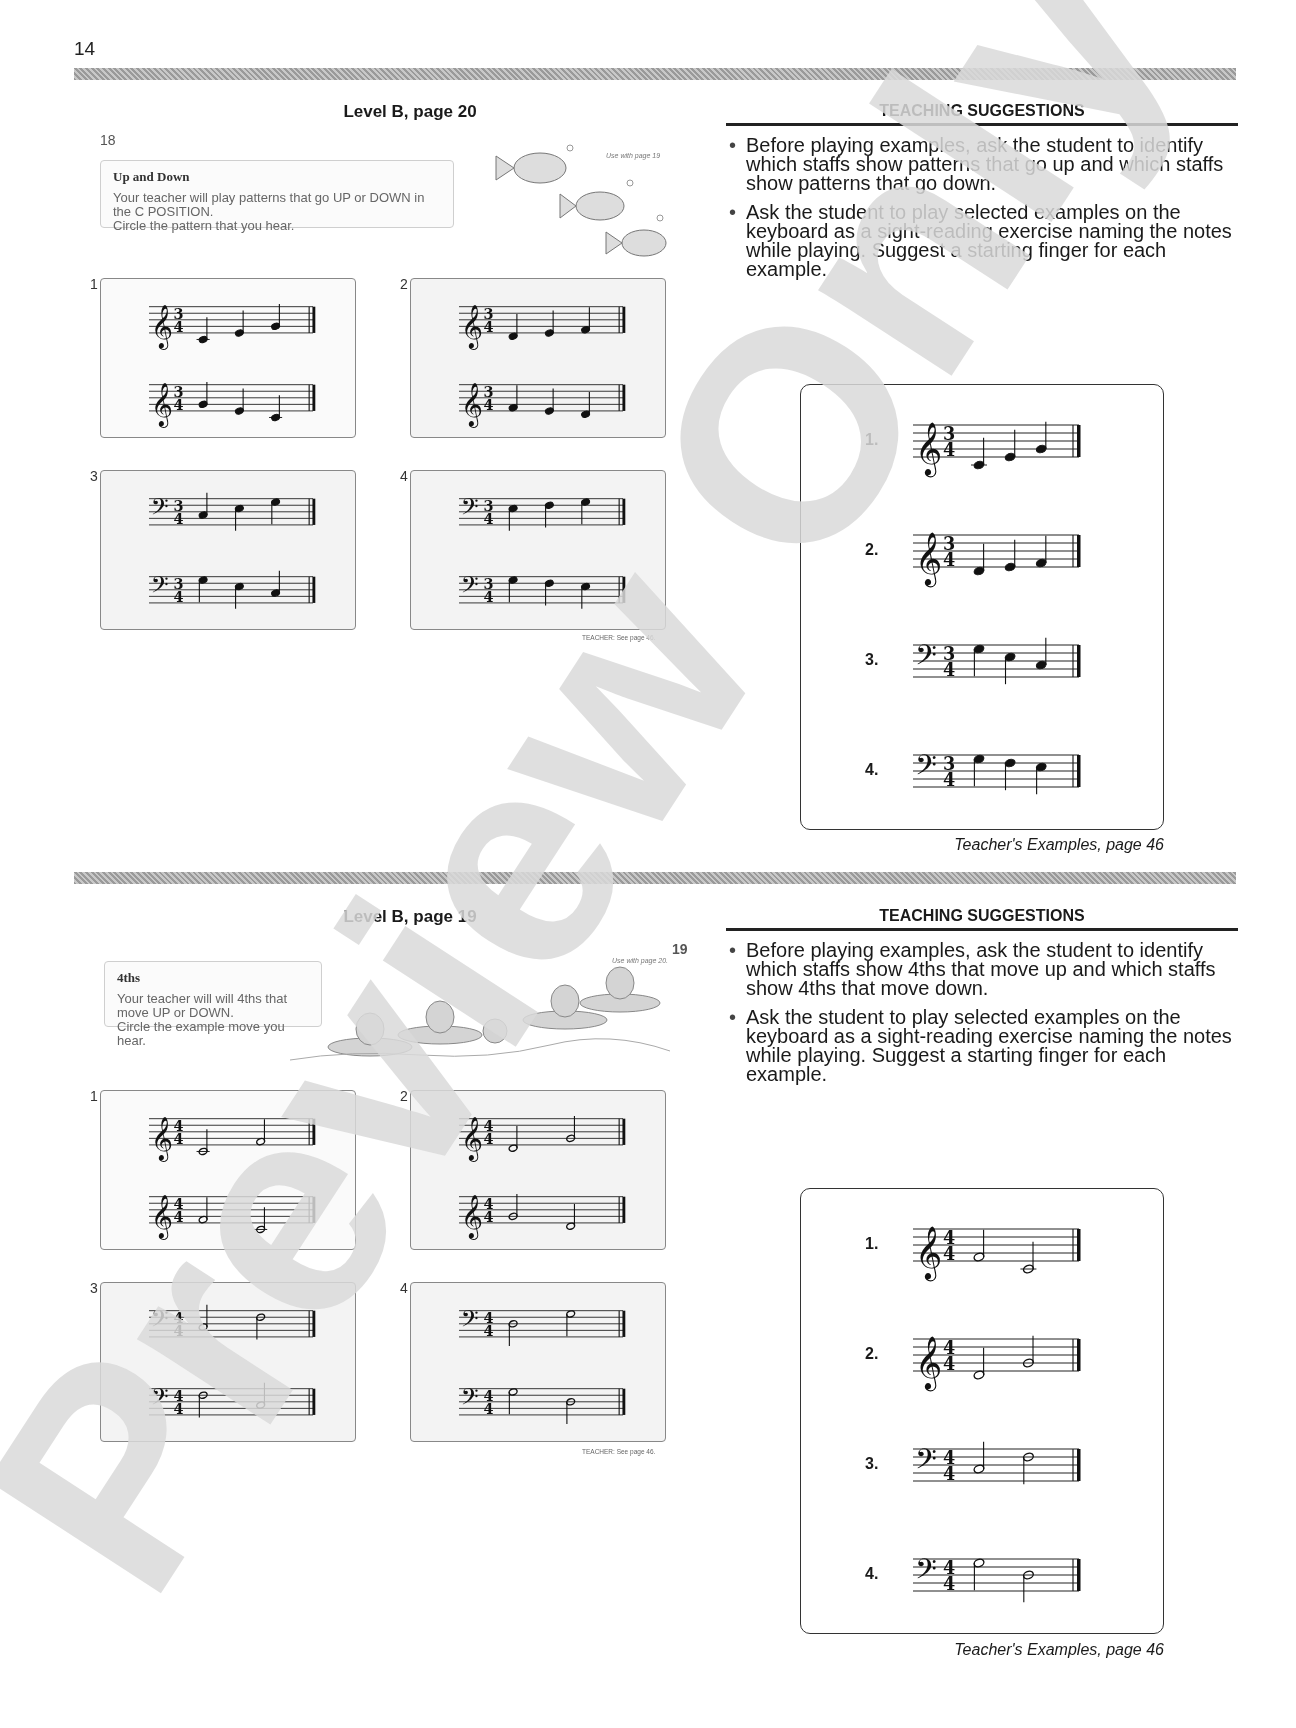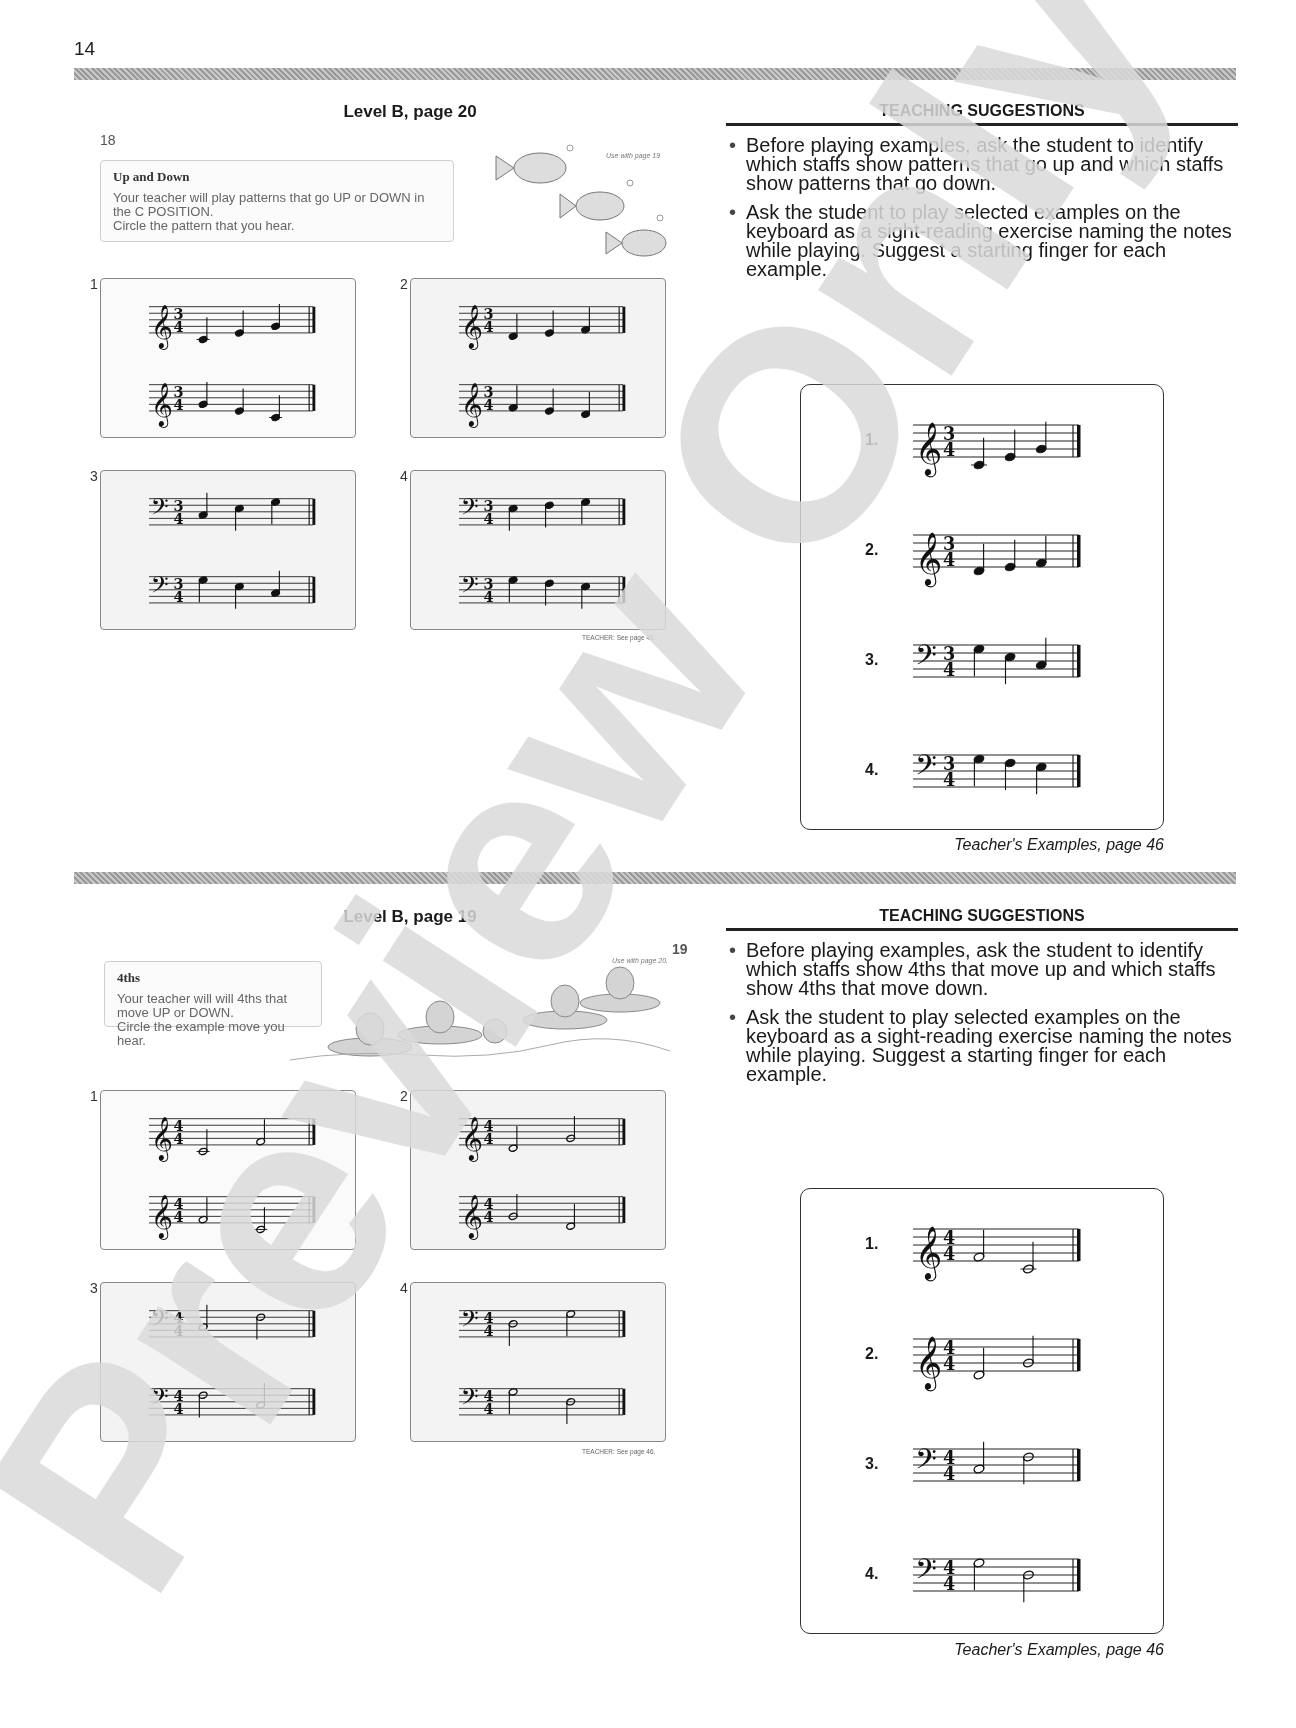--- a/index.html
+++ b/index.html
@@ -53,21 +53,21 @@
 <body>
 
 <div class="page-number">14</div>
 <div class="band top"></div>
 <div class="band mid"></div>
 
 <div class="section s1">
   <div class="level-title">Level B, page 20</div>
 
   <div class="student-pageno" style="left:100px;top:42px;">18</div>
-  <div class="instr-box" style="left:100px;top:70px;width:354px;height:82px;">
+  <div class="instr-box" style="left:100px;top:70px;width:354px;height:68px;">
     <div class="instr-title">Up and Down</div>
     <div class="instr-text">Your teacher will play patterns that go UP or DOWN in the C POSITION.</div>
     <div class="instr-text">Circle the pattern that you hear.</div>
   </div>
   <div class="use-with" style="left:606px;top:62px;">Use with page 19</div>
   <svg class="illus" style="left:480px;top:48px;" width="190" height="125">
     <g fill="#ddd" stroke="#777" stroke-width="1">
       <ellipse cx="60" cy="30" rx="26" ry="15"></ellipse>
         <polygon points="34,30 16,18 16,42"></polygon>
       <ellipse cx="120" cy="68" rx="24" ry="14"></ellipse>

